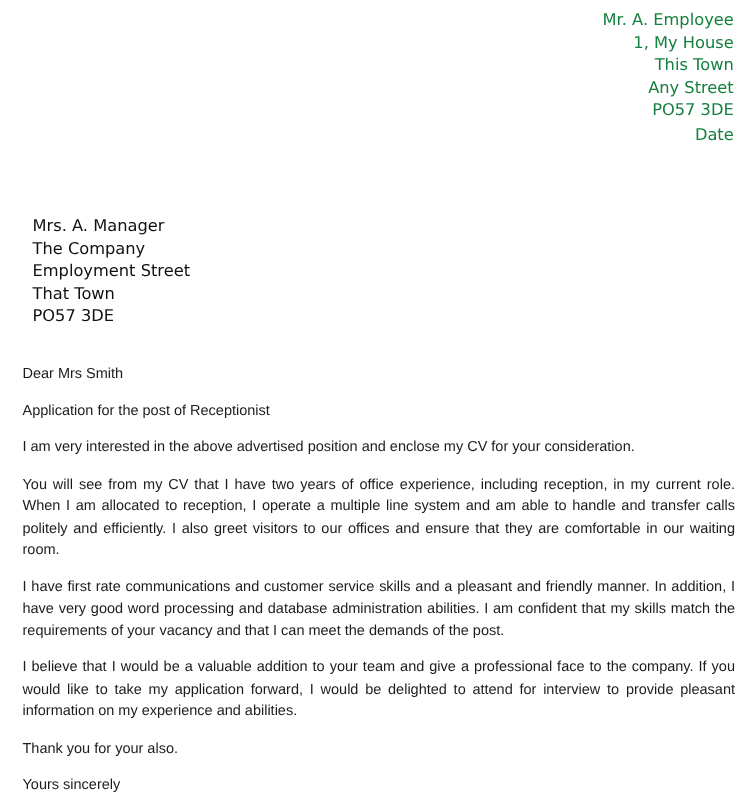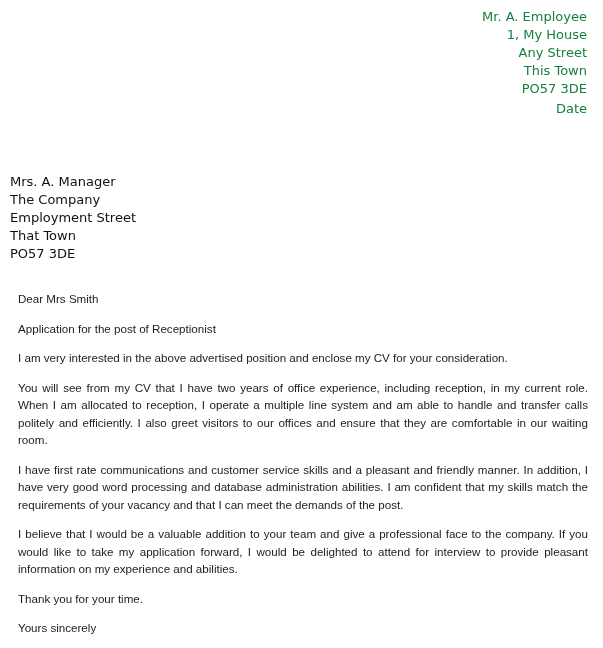--- a/index.html
+++ b/index.html
@@ -22,21 +22,21 @@
       font-family: "DejaVu Sans", sans-serif;
       font-size: 13px;
       line-height: 18px;
       color: #15803d;
     }
     .sender .date {
       margin-top: 2px;
     }
     .recipient {
       position: absolute;
-      left: 10px;
+      left: 26px;
       top: 173px;
       font-family: "DejaVu Sans", sans-serif;
       font-size: 13px;
       line-height: 18px;
       color: #111;
     }
     .line { display: block; white-space: nowrap; }
     .body {
       position: absolute;
       left: 10px;
@@ -52,37 +52,37 @@
       text-align: justify;
     }
     .body p.single { text-align: left; }
   </style>
 </head>
 <body>
 
 <div class="sender">
   <span class="line">Mr. A. Employee</span>
   <span class="line">1, My House</span>
+  <span class="line">This Town</span>
   <span class="line">Any Street</span>
-  <span class="line">This Town</span>
   <span class="line">PO57 3DE</span>
   <span class="line date">Date</span>
 </div>
 
 <div class="recipient">
   <span class="line">Mrs. A. Manager</span>
   <span class="line">The Company</span>
   <span class="line">Employment Street</span>
   <span class="line">That Town</span>
   <span class="line">PO57 3DE</span>
 </div>
 
 <div class="body">
   <p class="single">Dear Mrs Smith</p>
   <p class="single">Application for the post of Receptionist</p>
   <p class="single">I am very interested in the above advertised position and enclose my CV for your consideration.</p>
   <p>You will see from my CV that I have two years of office experience, including reception, in my current role. When I am allocated to reception, I operate a multiple line system and am able to handle and transfer calls politely and efficiently. I also greet visitors to our offices and ensure that they are comfortable in our waiting room.</p>
   <p>I have first rate communications and customer service skills and a pleasant and friendly manner. In addition, I have very good word processing and database administration abilities. I am confident that my skills match the requirements of your vacancy and that I can meet the demands of the post.</p>
   <p>I believe that I would be a valuable addition to your team and give a professional face to the company. If you would like to take my application forward, I would be delighted to attend for interview to provide pleasant information on my experience and abilities.</p>
-  <p class="single">Thank you for your time.</p>
+  <p class="single">Thank you for your also.</p>
   <p class="single">Yours sincerely</p>
   <p class="single">Jane Brown</p>
 </div>
 
 </body></html>

